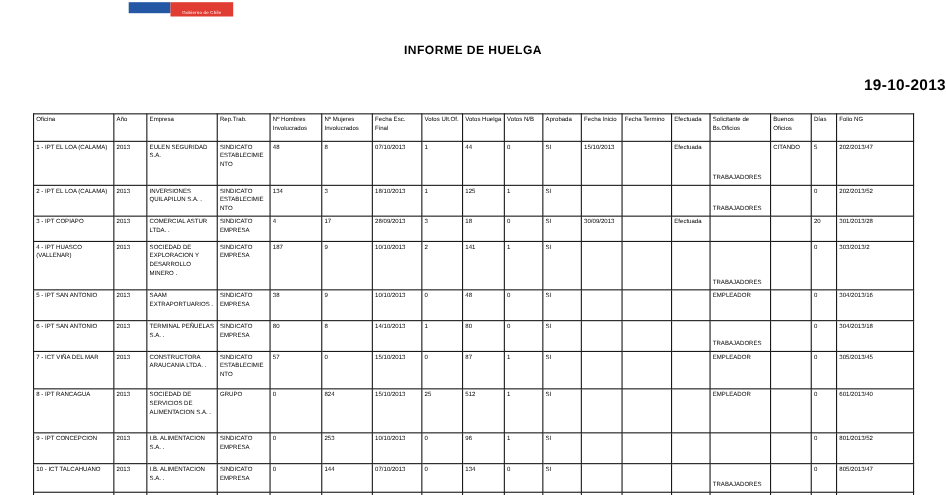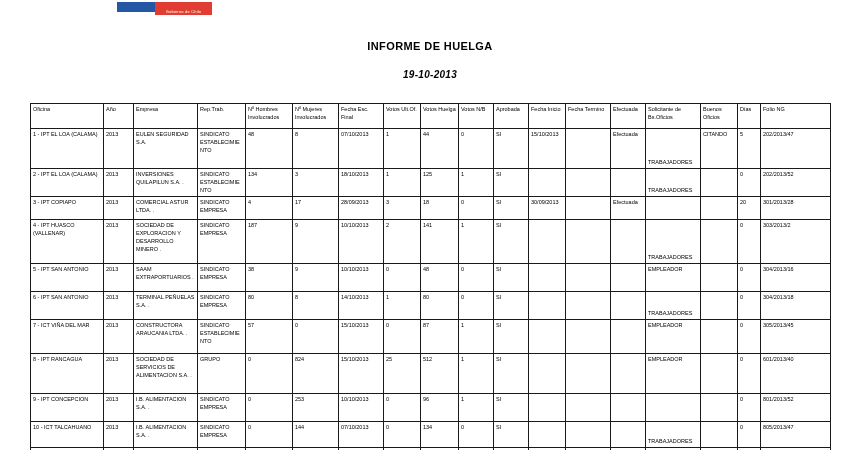--- a/index.html
+++ b/index.html
@@ -10,22 +10,22 @@
   #logo{position:absolute;left:117px;top:2px;height:14px;}
   #logo .blue{position:absolute;left:0;top:0;width:38px;height:10px;}
   #logo .red{position:absolute;left:38px;top:0;width:57px;height:13px;display:flex;
              align-items:flex-end;justify-content:center;}
   #logo .red span{color:#fff;font-size:4px;line-height:5px;white-space:nowrap;
                   transform-origin:center;letter-spacing:0.2px;padding-bottom:1px;}
 
   
   .title{position:absolute;left:0;top:40px;width:100%;text-align:center;
          font-size:11px;font-weight:bold;letter-spacing:0.4px;}
-  .date{position:absolute;left:0;top:69px;width:100%;text-align:center;
-        font-size:10px;font-weight:bold;letter-spacing:0.3px;font-style:italic;}
+  .date{position:absolute;left:0;top:69px;width:100%;text-align:right;
+        font-size:14px;font-weight:bold;letter-spacing:0.3px;}
 
   
   table{position:absolute;left:30px;top:103px;width:800px;border-collapse:collapse;
         table-layout:fixed;}
   th,td{border:1px solid #1a1a1a;vertical-align:top;text-align:left;
         padding:2px 2px 1px 2px;font-size:5.5px;line-height:1.45;font-weight:normal;
         overflow:hidden;word-wrap:break-word;overflow-wrap:break-word;}
   td.vbottom{vertical-align:bottom;}
 </style>
 </head>

